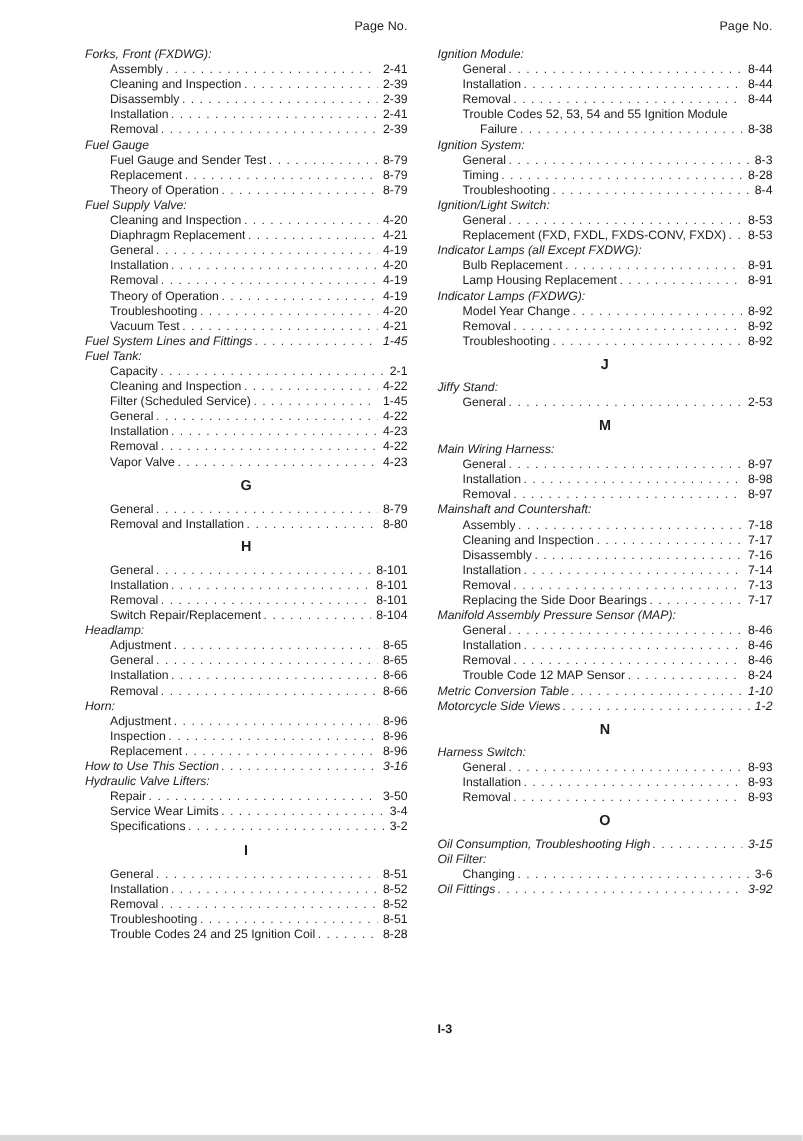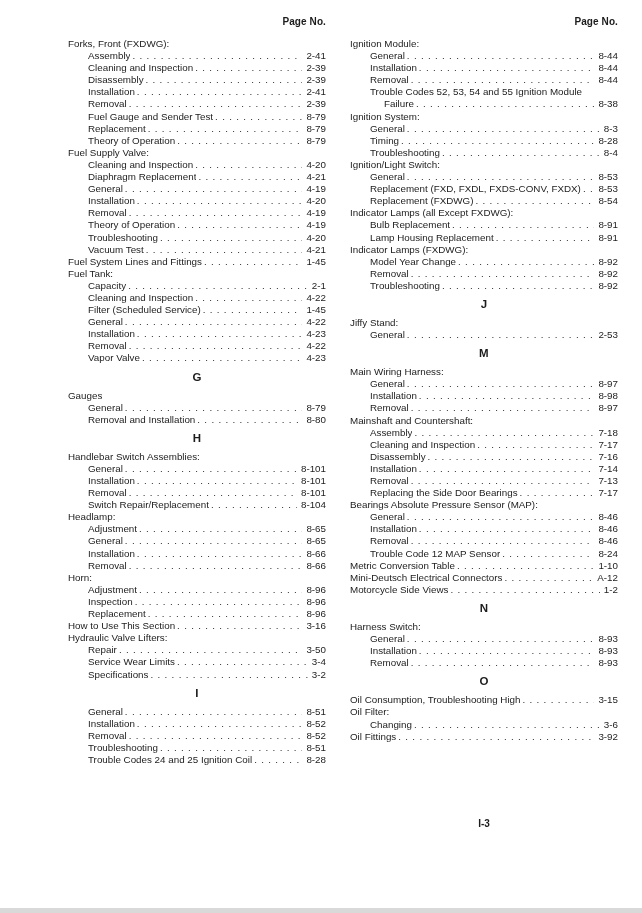--- a/index.html
+++ b/index.html
@@ -22,21 +22,21 @@
   }
   .col {
     position: absolute;
     top: 16px;
     font-size: 9.8px;
     line-height: 12.1px;
   }
   .col-left  { left: 68px;  width: 258px; }
   .col-right { left: 350px; width: 268px; }
   .pageno {
-    font-weight: bold;
+    font-weight: normal;
     text-align: right;
     font-size: 10px;
     line-height: 12px;
     margin-bottom: 10px;
     letter-spacing: 0.1px;
   }
   .row {
     display: flex;
     align-items: baseline;
     height: 12.1px;
@@ -53,37 +53,37 @@
   }
   .row .dots::after {
     content: ". . . . . . . . . . . . . . . . . . . . . . . . . . . . . . . . . . . . . . . . . . . . . . . . . . . . . . . . . . . . . . . . . . . . . . . .";
     letter-spacing: 0.8px;
   }
   .row .p {
     flex: 0 0 auto;
     text-align: right;
     white-space: nowrap;
   }
-  .ind0 { padding-left: 0; }
+  .ind0 { padding-left: 0; font-style: italic; }
   .ind1 { padding-left: 20px; }
   .ind2 { padding-left: 34px; justify-content: flex-end; }
   .sec {
     font-weight: bold;
     text-align: center;
     font-size: 11.5px;
     line-height: 13px;
     margin: 6px 0;
     letter-spacing: 0.2px;
   }
   .footer {
     position: absolute;
     left: 350px;
     width: 268px;
     top: 818px;
-    text-align: center;
+    text-align: left;
     font-weight: bold;
     font-size: 10px;
   }
   .scan-edge-bottom {
     position: absolute;
     left: 0;
     right: 0;
     bottom: 0;
     height: 5px;
     background: #d9d9d9;
@@ -118,20 +118,23 @@
         <div class="row ind1">
           <span class="t">Installation</span>
           <span class="dots"></span>
           <span class="p">2-41</span>
         </div>
         <div class="row ind1">
           <span class="t">Removal</span>
           <span class="dots"></span>
           <span class="p">2-39</span>
         </div>
+        <div class="row ind0">
+          <span class="t">Fuel Gauge</span>
+        </div>
         <div class="row ind1">
           <span class="t">Fuel Gauge and Sender Test</span>
           <span class="dots"></span>
           <span class="p">8-79</span>
         </div>
         <div class="row ind1">
           <span class="t">Replacement</span>
           <span class="dots"></span>
           <span class="p">8-79</span>
         </div>
@@ -220,37 +223,31 @@
           <span class="t">Removal</span>
           <span class="dots"></span>
           <span class="p">4-22</span>
         </div>
         <div class="row ind1">
           <span class="t">Vapor Valve</span>
           <span class="dots"></span>
           <span class="p">4-23</span>
         </div>
         <div class="sec">G</div>
-        <div class="row ind0">
-          <span class="t">Gauges</span>
-        </div>
         <div class="row ind1">
           <span class="t">General</span>
           <span class="dots"></span>
           <span class="p">8-79</span>
         </div>
         <div class="row ind1">
           <span class="t">Removal and Installation</span>
           <span class="dots"></span>
           <span class="p">8-80</span>
         </div>
         <div class="sec">H</div>
-        <div class="row ind0">
-          <span class="t">Handlebar Switch Assemblies:</span>
-        </div>
         <div class="row ind1">
           <span class="t">General</span>
           <span class="dots"></span>
           <span class="p">8-101</span>
         </div>
         <div class="row ind1">
           <span class="t">Installation</span>
           <span class="dots"></span>
           <span class="p">8-101</span>
         </div>
@@ -410,25 +407,20 @@
         <div class="row ind1">
           <span class="t">General</span>
           <span class="dots"></span>
           <span class="p">8-53</span>
         </div>
         <div class="row ind1">
           <span class="t">Replacement (FXD, FXDL, FXDS-CONV, FXDX)</span>
           <span class="dots"></span>
           <span class="p">8-53</span>
         </div>
-        <div class="row ind1">
-          <span class="t">Replacement (FXDWG)</span>
-          <span class="dots"></span>
-          <span class="p">8-54</span>
-        </div>
         <div class="row ind0">
           <span class="t">Indicator Lamps (all Except FXDWG):</span>
         </div>
         <div class="row ind1">
           <span class="t">Bulb Replacement</span>
           <span class="dots"></span>
           <span class="p">8-91</span>
         </div>
         <div class="row ind1">
           <span class="t">Lamp Housing Replacement</span>
@@ -508,21 +500,21 @@
           <span class="t">Removal</span>
           <span class="dots"></span>
           <span class="p">7-13</span>
         </div>
         <div class="row ind1">
           <span class="t">Replacing the Side Door Bearings</span>
           <span class="dots"></span>
           <span class="p">7-17</span>
         </div>
         <div class="row ind0">
-          <span class="t">Bearings Absolute Pressure Sensor (MAP):</span>
+          <span class="t">Manifold Assembly Pressure Sensor (MAP):</span>
         </div>
         <div class="row ind1">
           <span class="t">General</span>
           <span class="dots"></span>
           <span class="p">8-46</span>
         </div>
         <div class="row ind1">
           <span class="t">Installation</span>
           <span class="dots"></span>
           <span class="p">8-46</span>
@@ -534,25 +526,20 @@
         </div>
         <div class="row ind1">
           <span class="t">Trouble Code 12 MAP Sensor</span>
           <span class="dots"></span>
           <span class="p">8-24</span>
         </div>
         <div class="row ind0">
           <span class="t">Metric Conversion Table</span>
           <span class="dots"></span>
           <span class="p">1-10</span>
-        </div>
-        <div class="row ind0">
-          <span class="t">Mini-Deutsch Electrical Connectors</span>
-          <span class="dots"></span>
-          <span class="p">A-12</span>
         </div>
         <div class="row ind0">
           <span class="t">Motorcycle Side Views</span>
           <span class="dots"></span>
           <span class="p">1-2</span>
         </div>
         <div class="sec">N</div>
         <div class="row ind0">
           <span class="t">Harness Switch:</span>
         </div>

